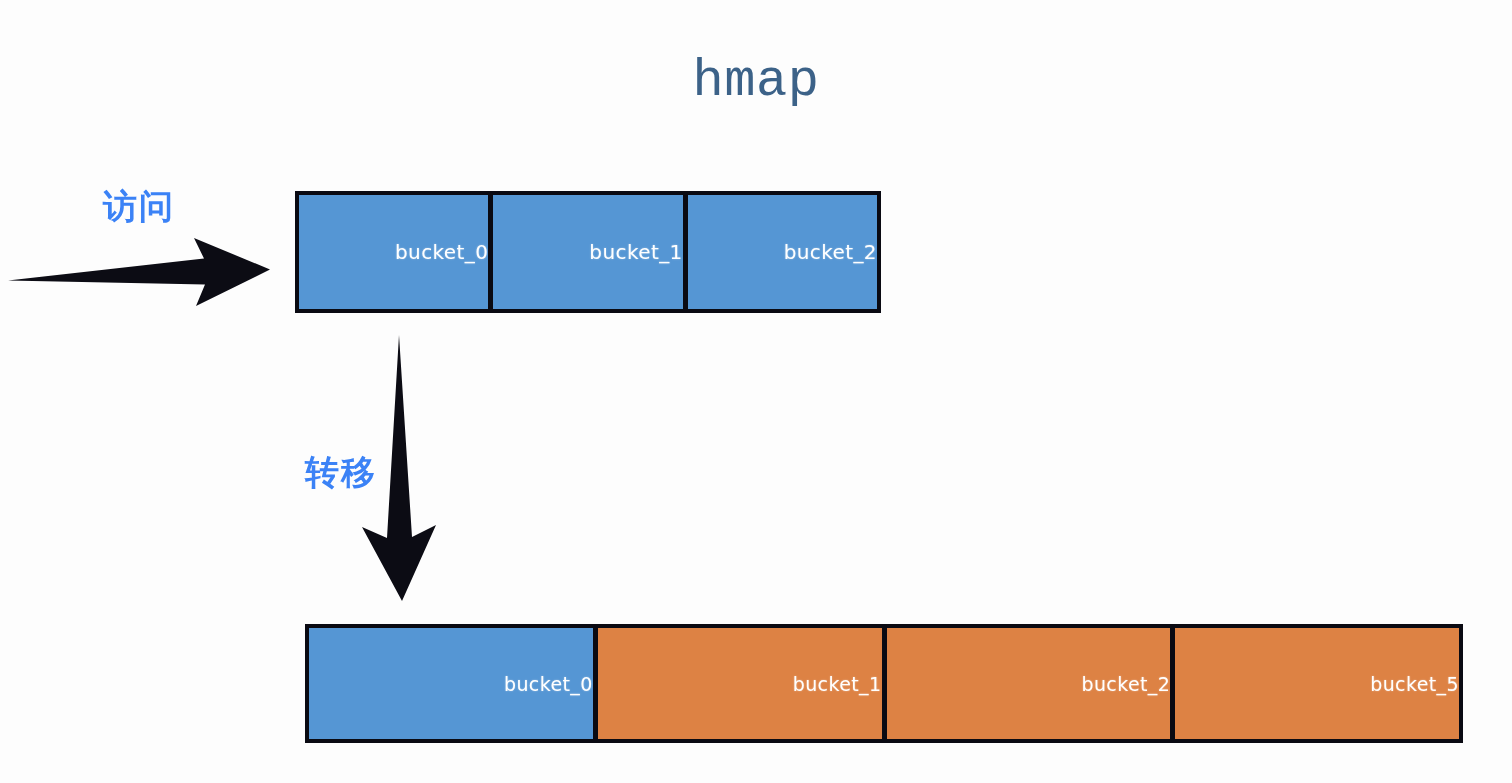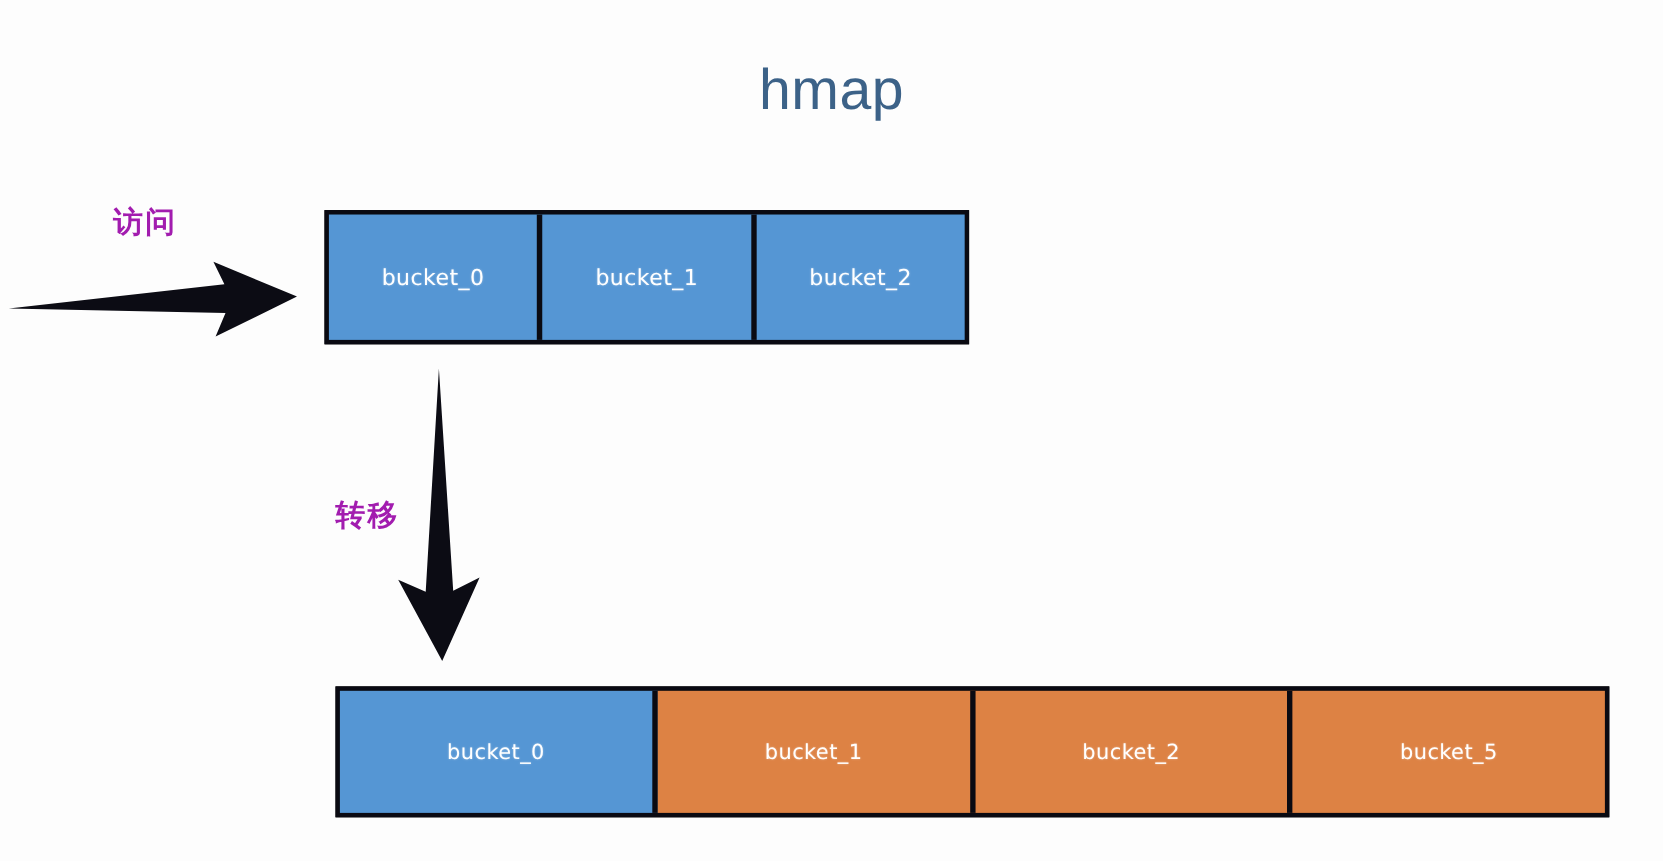--- a/index.html
+++ b/index.html
@@ -28,30 +28,30 @@
   .title {
     position: absolute;
     left: 0;
     top: 52px;
     width: 1512px;
     text-align: center;
     font-size: 52px;
     font-weight: 400;
     letter-spacing: 0.5px;
     color: #3c6288;
-    font-family: Liberation Sans, sans-serif;
+    font-family: Liberation Mono, monospace;
     user-select: none;
   }
 
   
   .cn-label {
     position: absolute;
-    font-size: 27px;
+    font-size: 34px;
     font-weight: 700;
-    color: #a21caf;
+    color: #3b82f6;
     letter-spacing: 2px;
     font-family: "DejaVu Sans", "Liberation Sans", sans-serif;
     white-space: nowrap;
     user-select: none;
   }
   #label-access { left: 103px; top: 184px; }
   #label-transfer { left: 305px; top: 450px; }
 
   
   .bucket-row {
@@ -72,21 +72,21 @@
     top: 624px;
     width: 1158px;
     height: 119px;
   }
 
   .bucket {
     flex: 1 1 0;
     position: relative;
     display: flex;
     align-items: center;
-    justify-content: center;
+    justify-content: flex-end;
     box-sizing: border-box;
     margin: 0;
   }
   #row-top .bucket { border-right: 5px solid #0a0a12; }
   #row-top .bucket:last-child { border-right: none; }
   #row-bottom .bucket { border-right: 5px solid #0a0a12; }
   #row-bottom .bucket:last-child { border-right: none; }
 
   .bucket.blue   { background: #5596d4; }
   .bucket.orange { background: #dd8244; }

